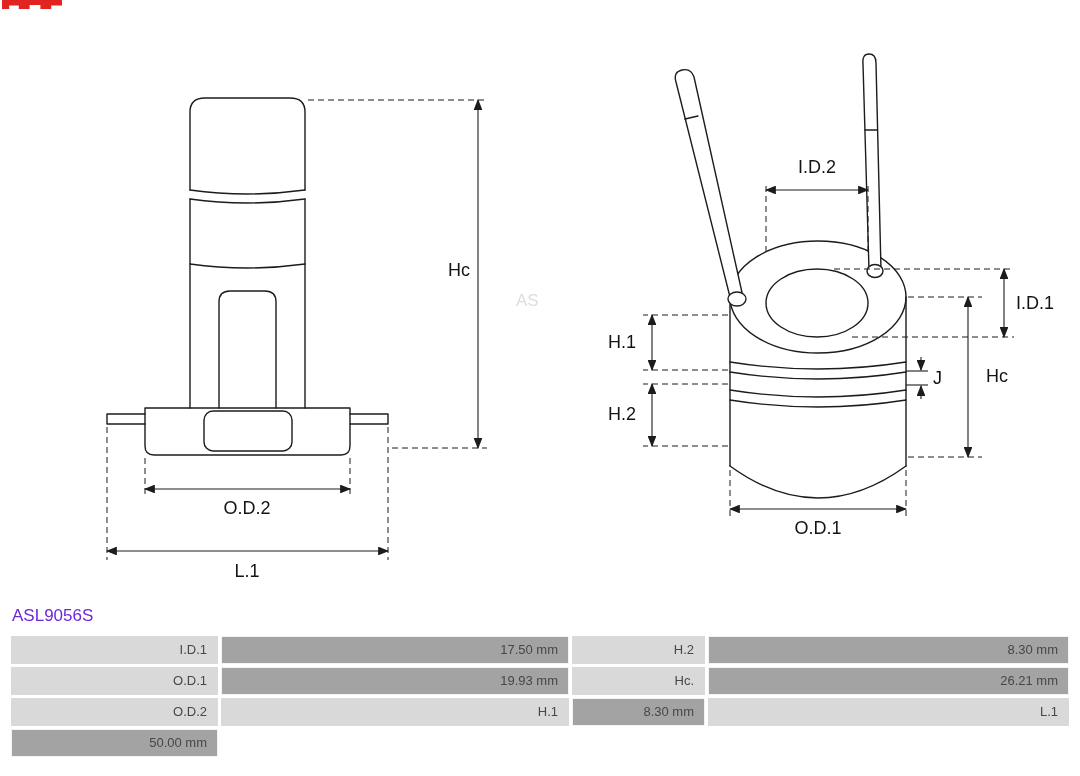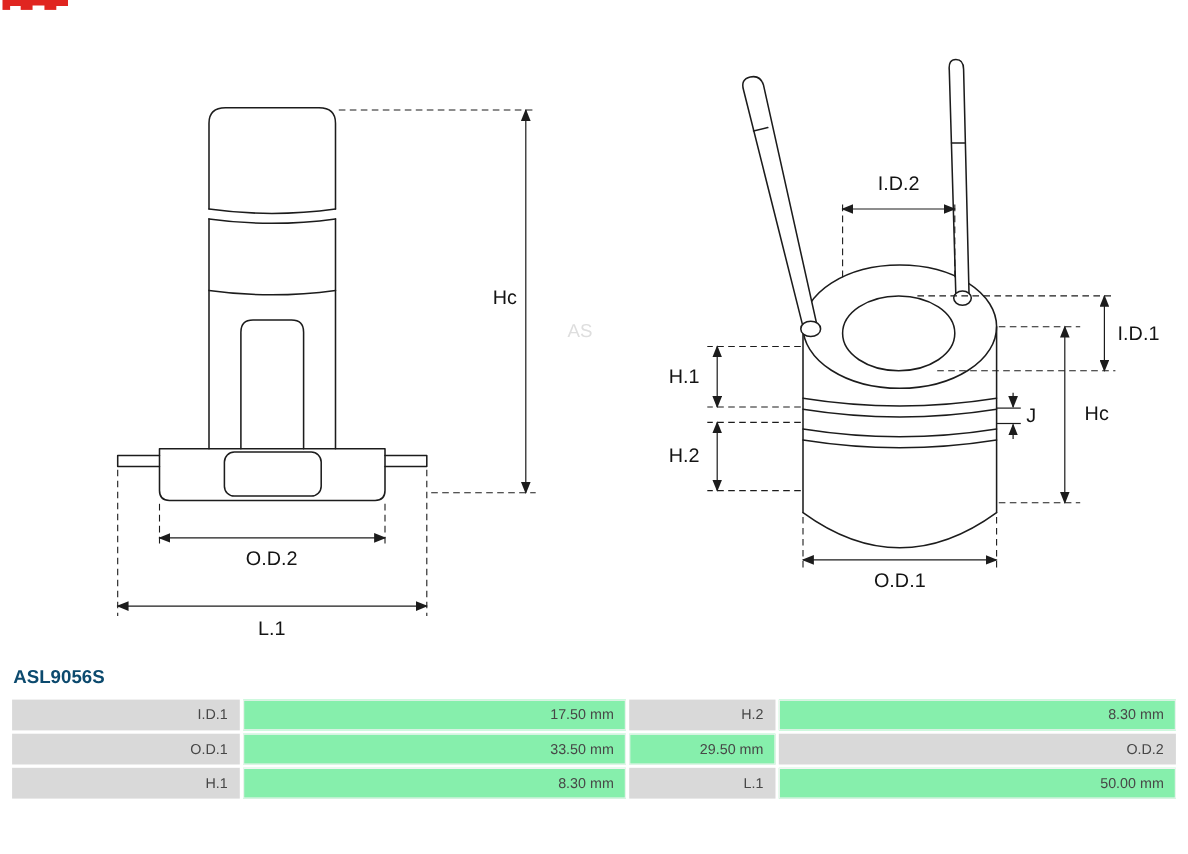--- a/index.html
+++ b/index.html
@@ -11,25 +11,25 @@
 
   svg.drawing { position:absolute; top:0; left:0; display:block; }
   .outline { fill:none; stroke:#1c1c1c; stroke-width:1.4; stroke-linejoin:round; stroke-linecap:round; }
   .wire    { fill:#ffffff; stroke:#1c1c1c; stroke-width:1.4; stroke-linejoin:round; }
   .dim     { fill:none; stroke:#1c1c1c; stroke-width:1.1; }
   .dash    { fill:none; stroke:#1c1c1c; stroke-width:1; stroke-dasharray:6 4; }
   .dimtext { font-size:18px; fill:#141414; font-family:"Liberation Sans", sans-serif; }
   .watermark { font-size:17px; fill:#dedede; font-family:"Liberation Sans", sans-serif; }
 
   .spec-section { position:absolute; top:606px; left:0; right:0; }
-  .part-number { margin:0 4px 10px 12px; font-size:17px; font-weight:bold; color:#0c4a6e; }
+  .part-number { margin:0 4px 10px 12px; font-size:17px; font-weight:normal; color:#6d28d9; }
   .spec-table { display:grid; grid-template-columns:207px 348px 133px 1fr; gap:3px; margin:0 11px; }
   .cell { height:28px; line-height:28px; padding:0 11px; text-align:right; font-size:13px; color:#474747; overflow:hidden; }
   .key { background:#d9d9d9; }
-  .val { background:#86efac; box-shadow: inset 0 0 0 1px #f3f3f3; }
+  .val { background:#a3a3a3; box-shadow: inset 0 0 0 1px #f3f3f3; }
 </style>
 </head>
 <body>
 
 <div class="stage">
 
   <div class="logo-fragment"></div>
 
   <svg class="drawing" width="1080" height="600" viewBox="0 0 1080 600">
     <defs>
@@ -143,22 +143,23 @@
   <section class="spec-section">
     <div class="part-number">ASL9056S</div>
     <div class="spec-table">
 
       <div class="cell key">I.D.1</div>
       <div class="cell val">17.50 mm</div>
       <div class="cell key">H.2</div>
       <div class="cell val">8.30 mm</div>
 
       <div class="cell key">O.D.1</div>
-      <div class="cell val">33.50 mm</div>
-      <div class="cell val">29.50 mm</div>
+      <div class="cell val">19.93 mm</div>
+      <div class="cell key">Hc.</div>
+      <div class="cell val">26.21 mm</div>
 
       <div class="cell key">O.D.2</div>
 
       <div class="cell key">H.1</div>
       <div class="cell val">8.30 mm</div>
       <div class="cell key">L.1</div>
       <div class="cell val">50.00 mm</div>
 
     </div>
   </section>

